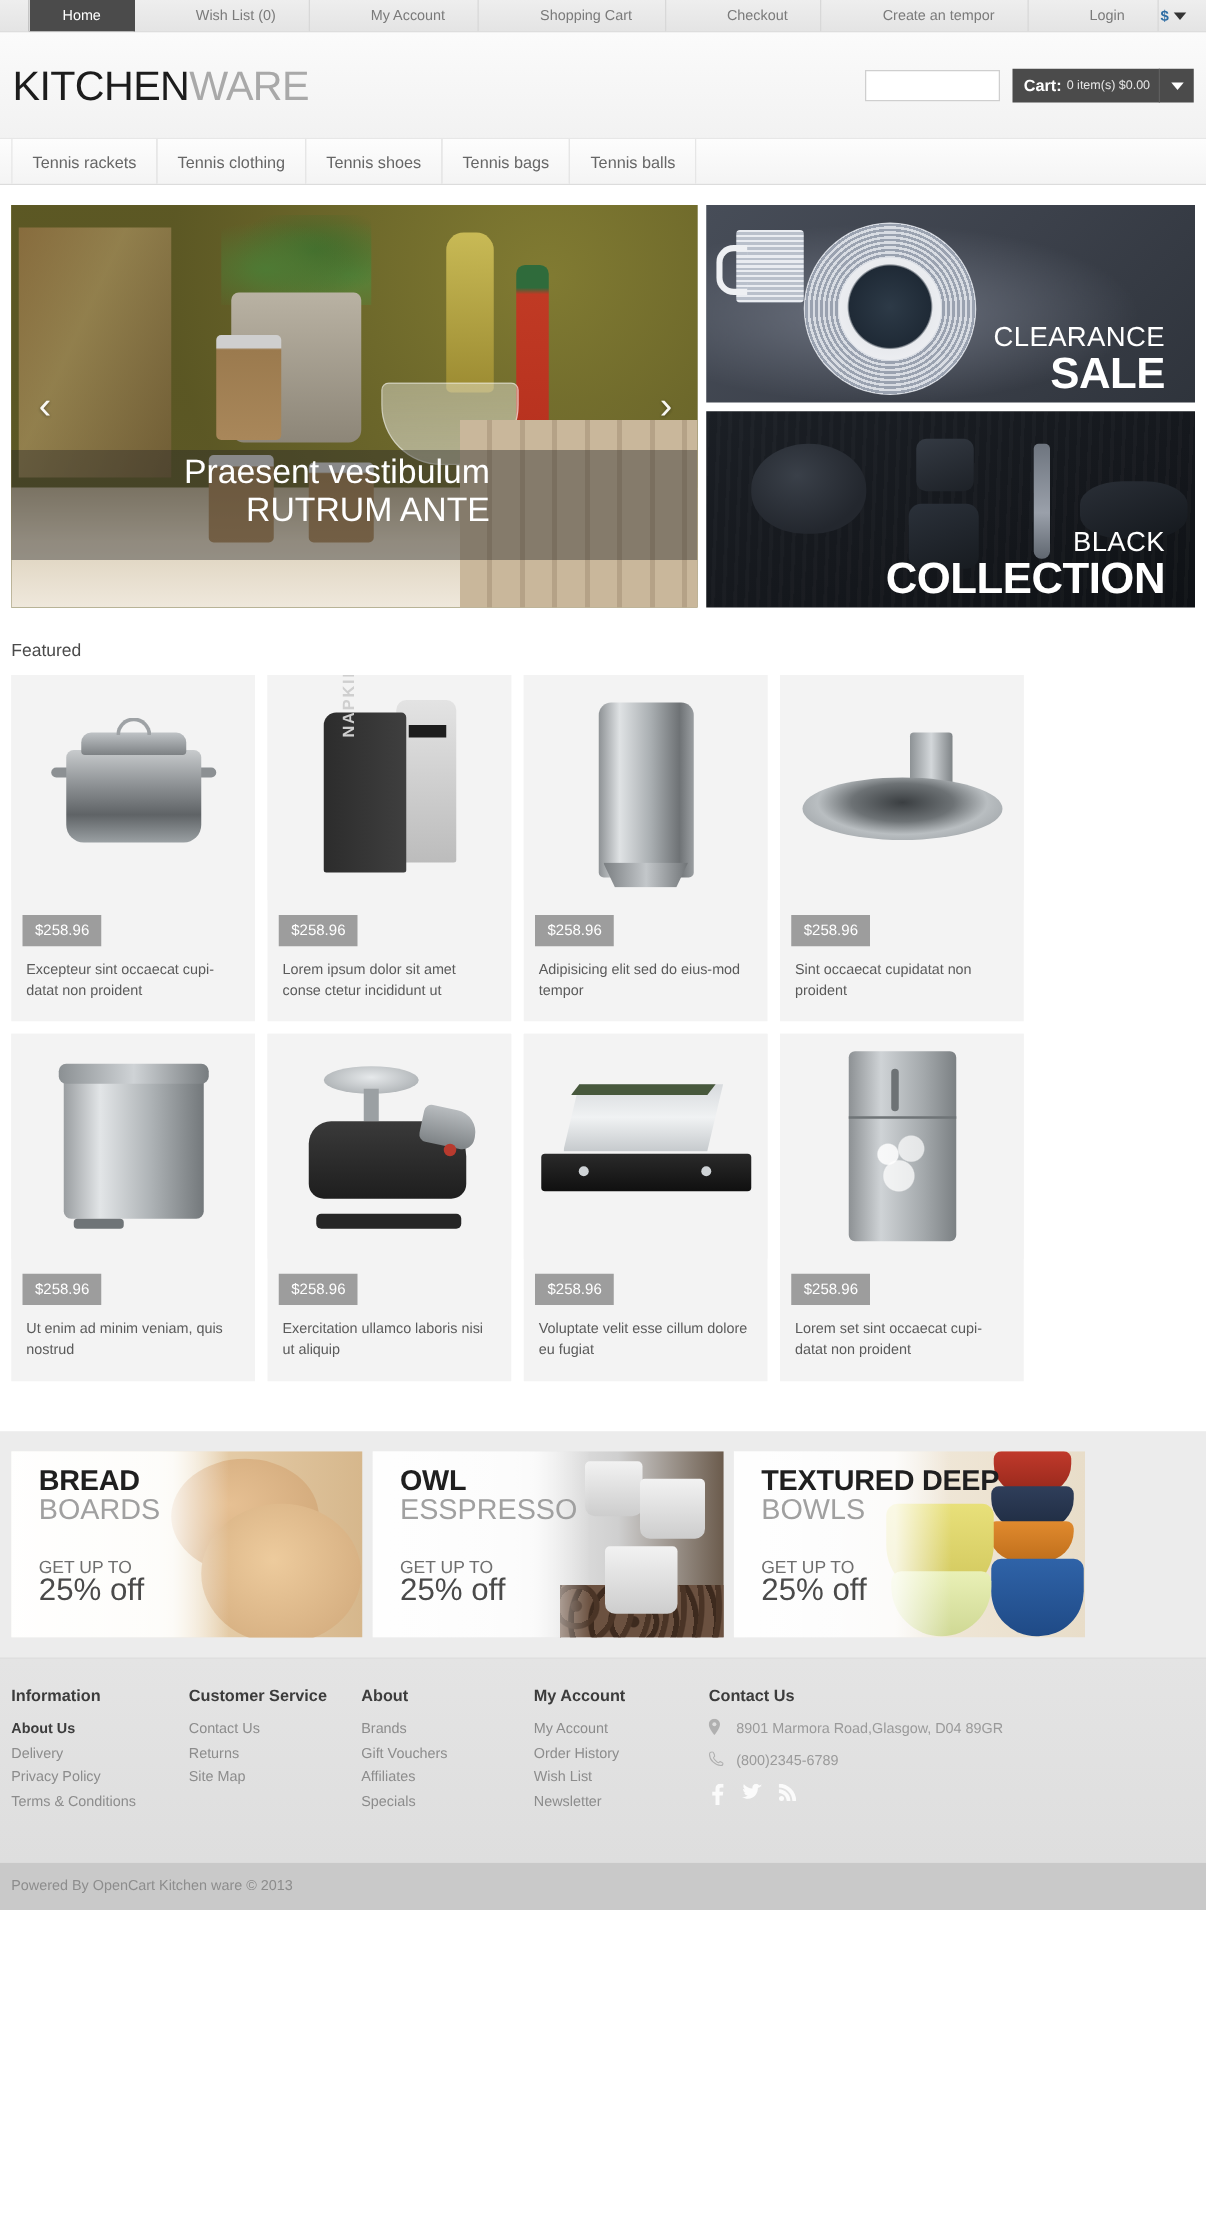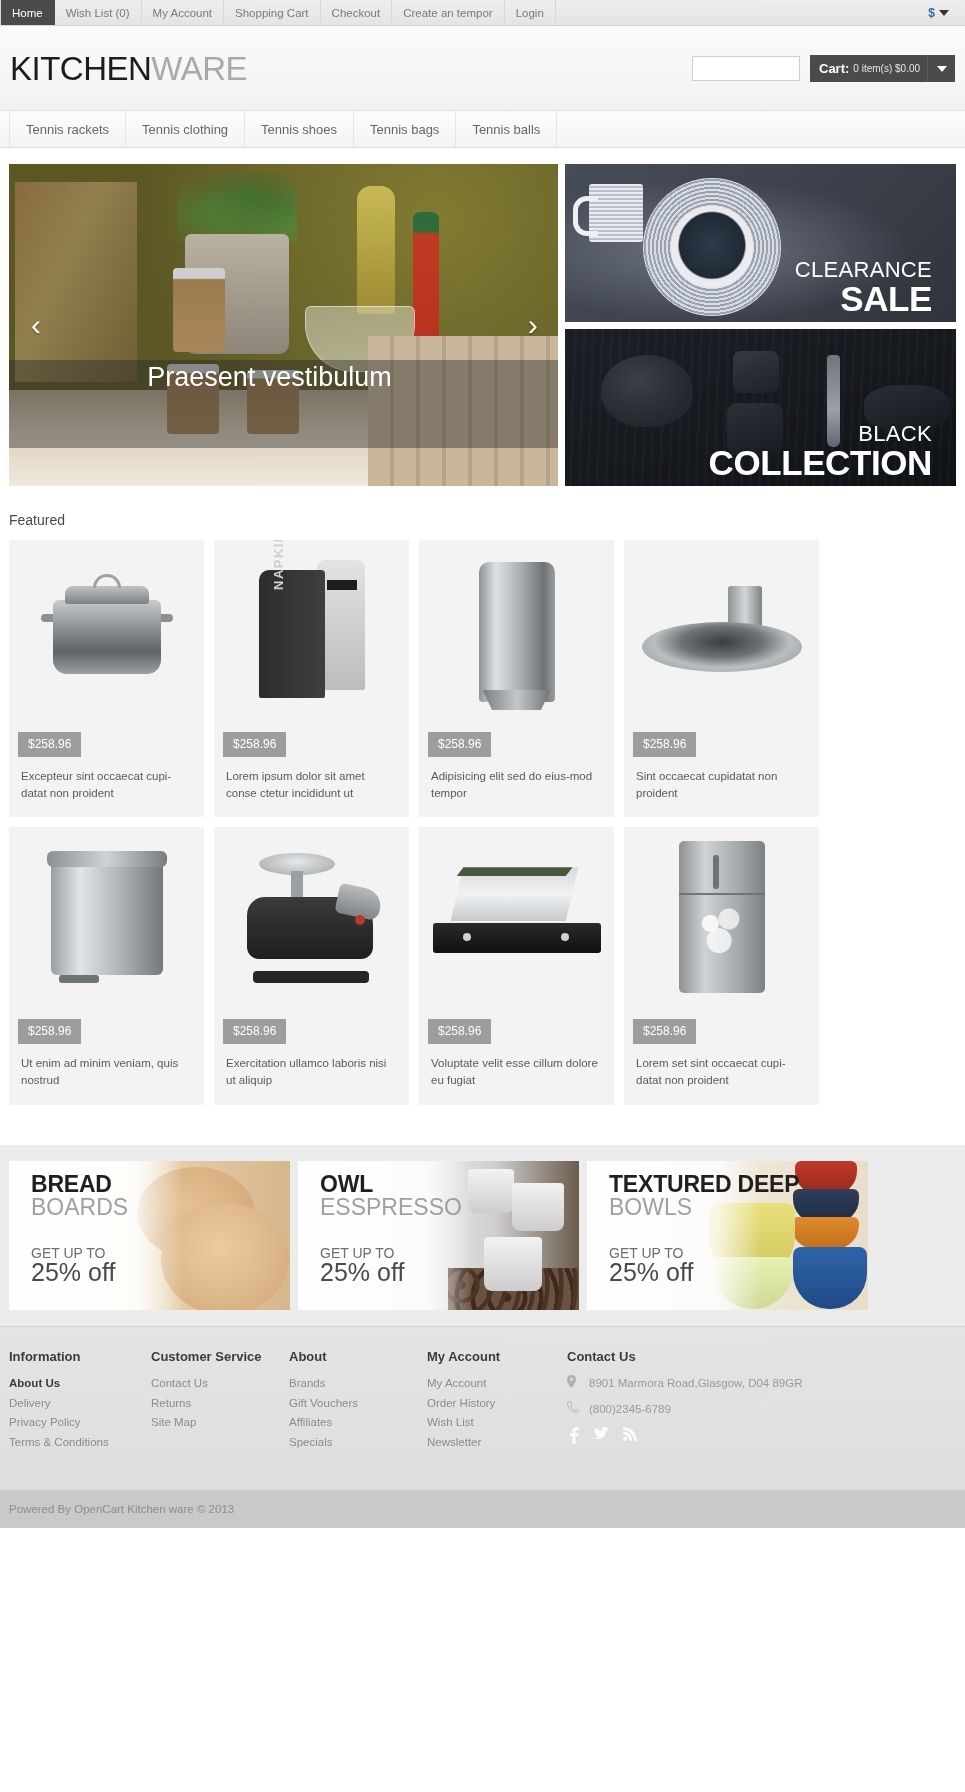--- a/index.html
+++ b/index.html
@@ -18,25 +18,26 @@
     background: linear-gradient(to bottom, #eeeeee 0%, #e4e4e4 100%);
     border-bottom: 1px solid #d4d4d4;
     display: flex;
     align-items: stretch;
     font-size: 11.5px;
     position: relative;
   }
   .topbar .tnav { display: flex; align-items: stretch; }
   .topbar .tnav a {
     display: flex; align-items: center;
-    padding: 0 11px;
+    padding: 0 26px;
     color: #7a7a7a;
     text-decoration: none;
     border-right: 1px solid #d8d8d8;
     white-space: nowrap;
+    margin-left: 23px;
   }
   .topbar .tnav a.active {
     background: #4b4b4b;
     color: #fff;
     border-right: 1px solid #4b4b4b;
   }
   .topbar .tnav a:first-child { border-left: 1px solid #d8d8d8; }
   .topbar .spacer { flex: 1; }
   .currency {
     display: flex; align-items: center; gap: 4px;
@@ -705,20 +706,21 @@
         <div class="tabasco"></div>
         <div class="spicejar" style="left:164px;top:104px;"></div>
         <div class="bowl"></div>
         <div class="spicejar" style="left:158px;top:200px;height:70px;"></div>
         <div class="spicejar" style="left:238px;top:206px;height:64px;"></div>
         <div class="logs"></div>
       </div>
       <div class="caption"></div>
       <div class="captext">
         <span class="c1">Praesent vestibulum</span>
+        <span class="c2">RUTRUM ANTE</span>
       </div>
       <div class="arrow left">‹</div>
       <div class="arrow right">›</div>
     </div>
 
     <div class="sidebanners">
       <div class="sb clearance">
         <div class="plate"></div>
         <div class="inner"></div>
         <div class="mug"></div>

